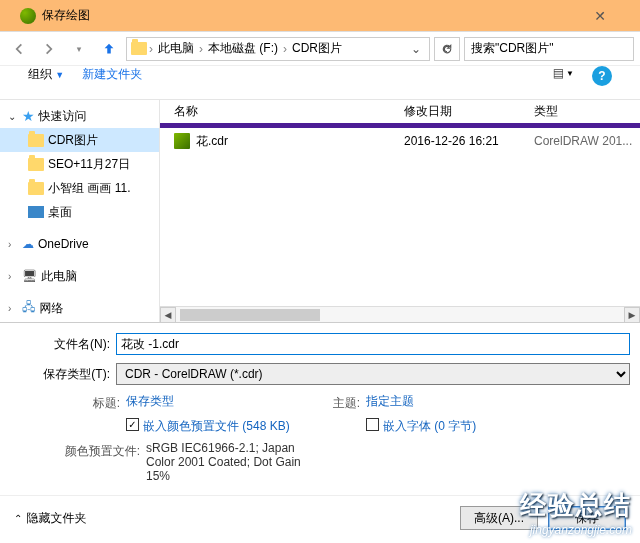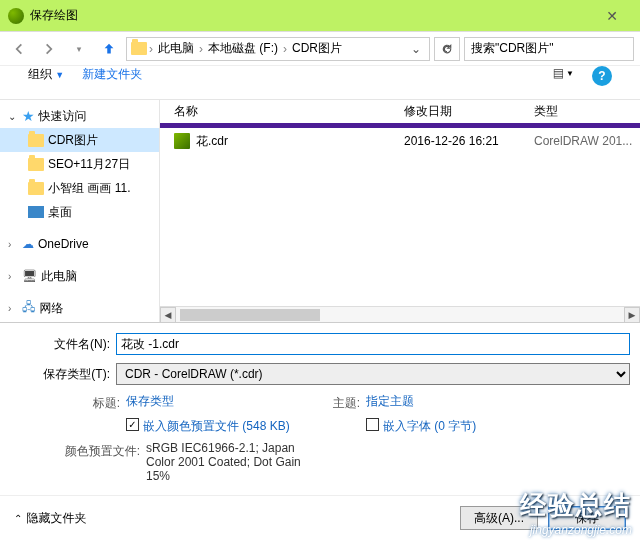--- a/index.html
+++ b/index.html
@@ -1,17 +1,17 @@
 <!DOCTYPE html>
 <html><head>
 <meta charset="utf-8">
 <style>
 *{box-sizing:border-box;margin:0;padding:0;font-family:"Microsoft YaHei","Segoe UI",sans-serif;font-size:12px;color:#000}
 body{background:#fff;width:640px;height:543px;overflow:hidden;position:relative}
-.titlebar{height:32px;background:#bef264;display:flex;align-items:center;padding:0 8px;border-bottom:1px solid #ddd}
+.titlebar{height:32px;background:#fdba74;display:flex;align-items:center;padding:0 20px;border-bottom:1px solid #ddd}
 .titlebar .icon{width:16px;height:16px;border-radius:50%;background:radial-gradient(circle at 30% 30%,#7fb900,#3a6e00);margin-right:6px}
 .titlebar .close{margin-left:auto;width:40px;height:30px;display:flex;align-items:center;justify-content:center;font-size:14px;color:#555}
 .navbar{height:34px;display:flex;align-items:center;padding:0 6px;gap:4px;border-bottom:1px solid #eee}
 .navbtn{width:26px;height:26px;display:flex;align-items:center;justify-content:center;color:#888;border-radius:2px}
 .navbtn svg{width:14px;height:14px;fill:#888}
 .navbtn.active svg{fill:#1a73e8}
 .addressbar{flex:1;height:24px;border:1px solid #ccc;background:#fff;display:flex;align-items:center;padding:0 4px;gap:2px}
 .addressbar .sep{color:#888}
 .addressbar .seg{padding:0 3px}
 .addressbar .dd{width:18px;text-align:center;color:#555}

